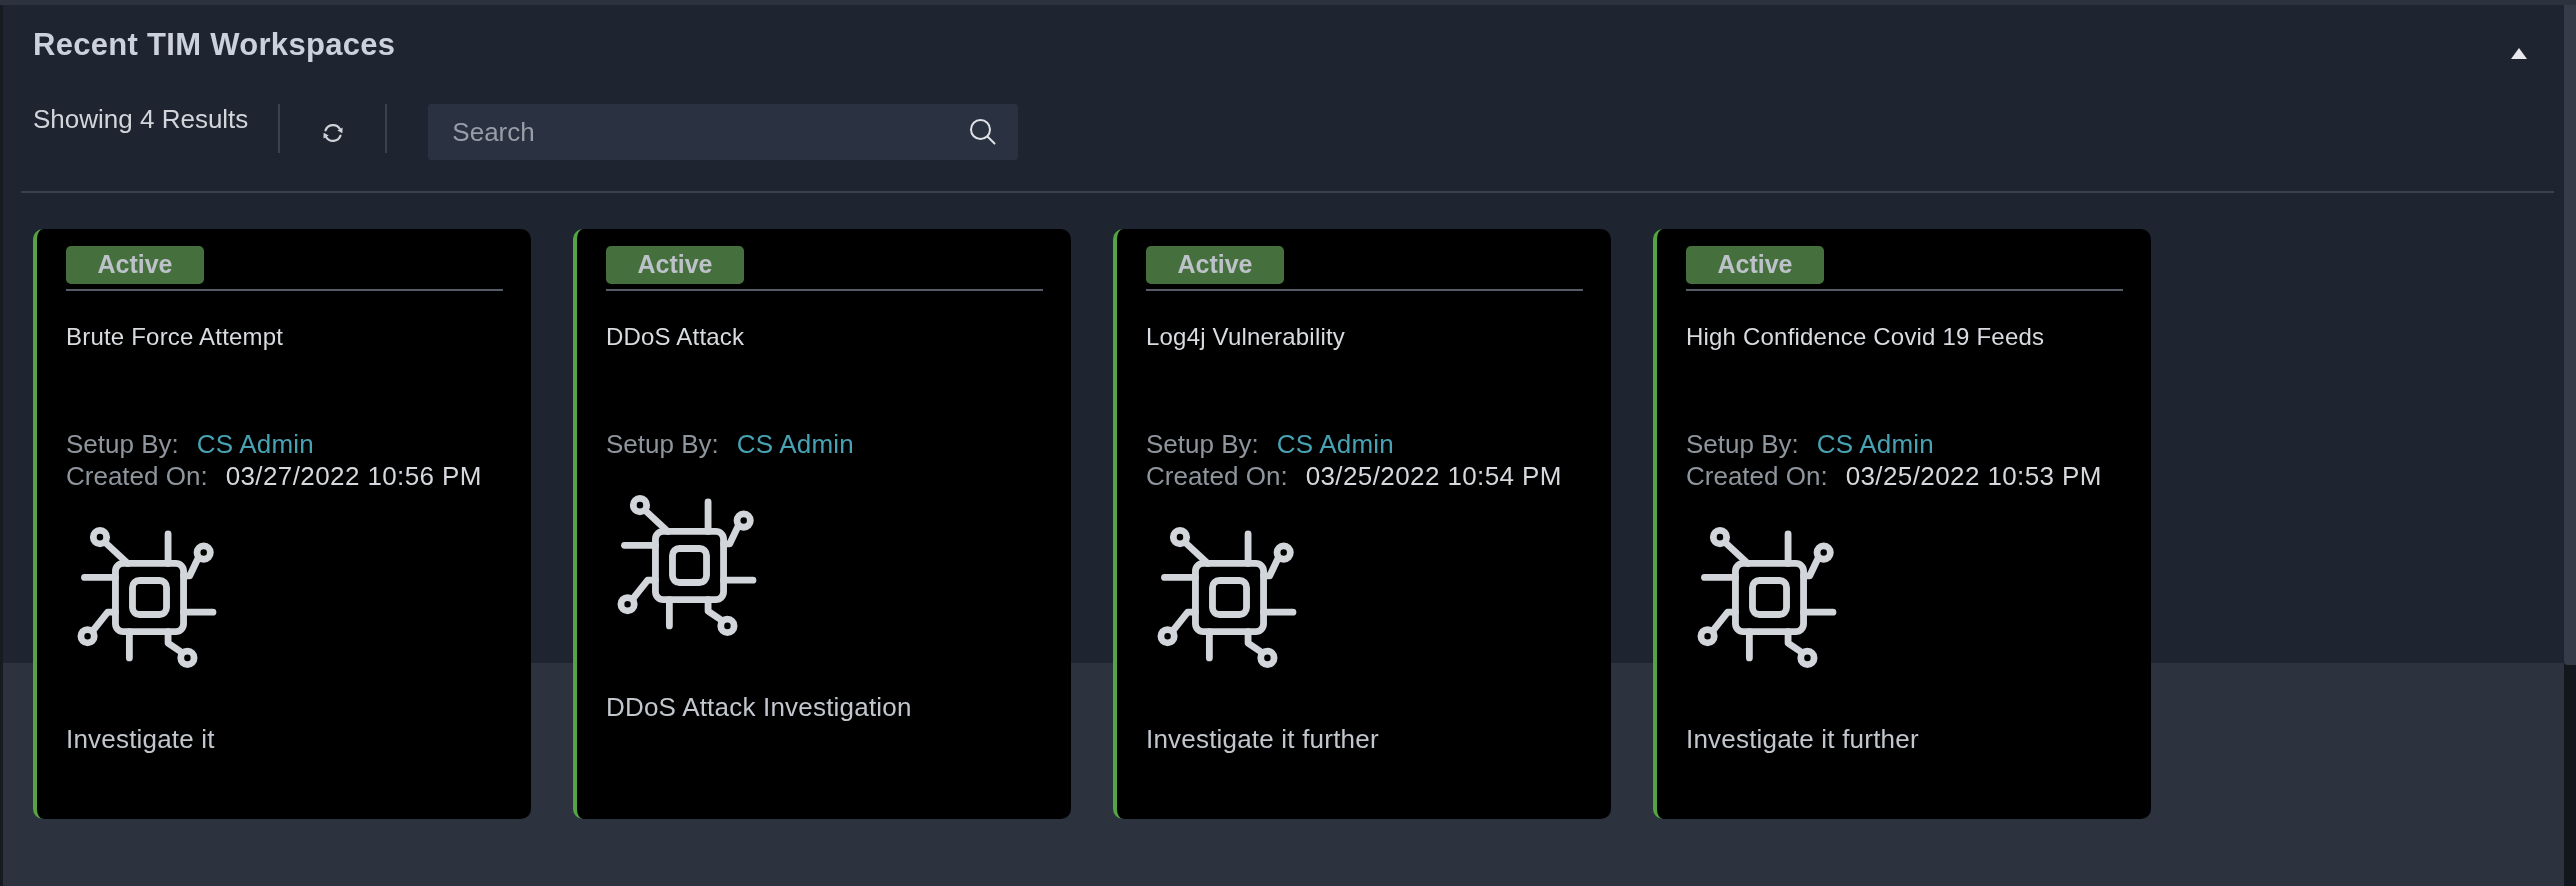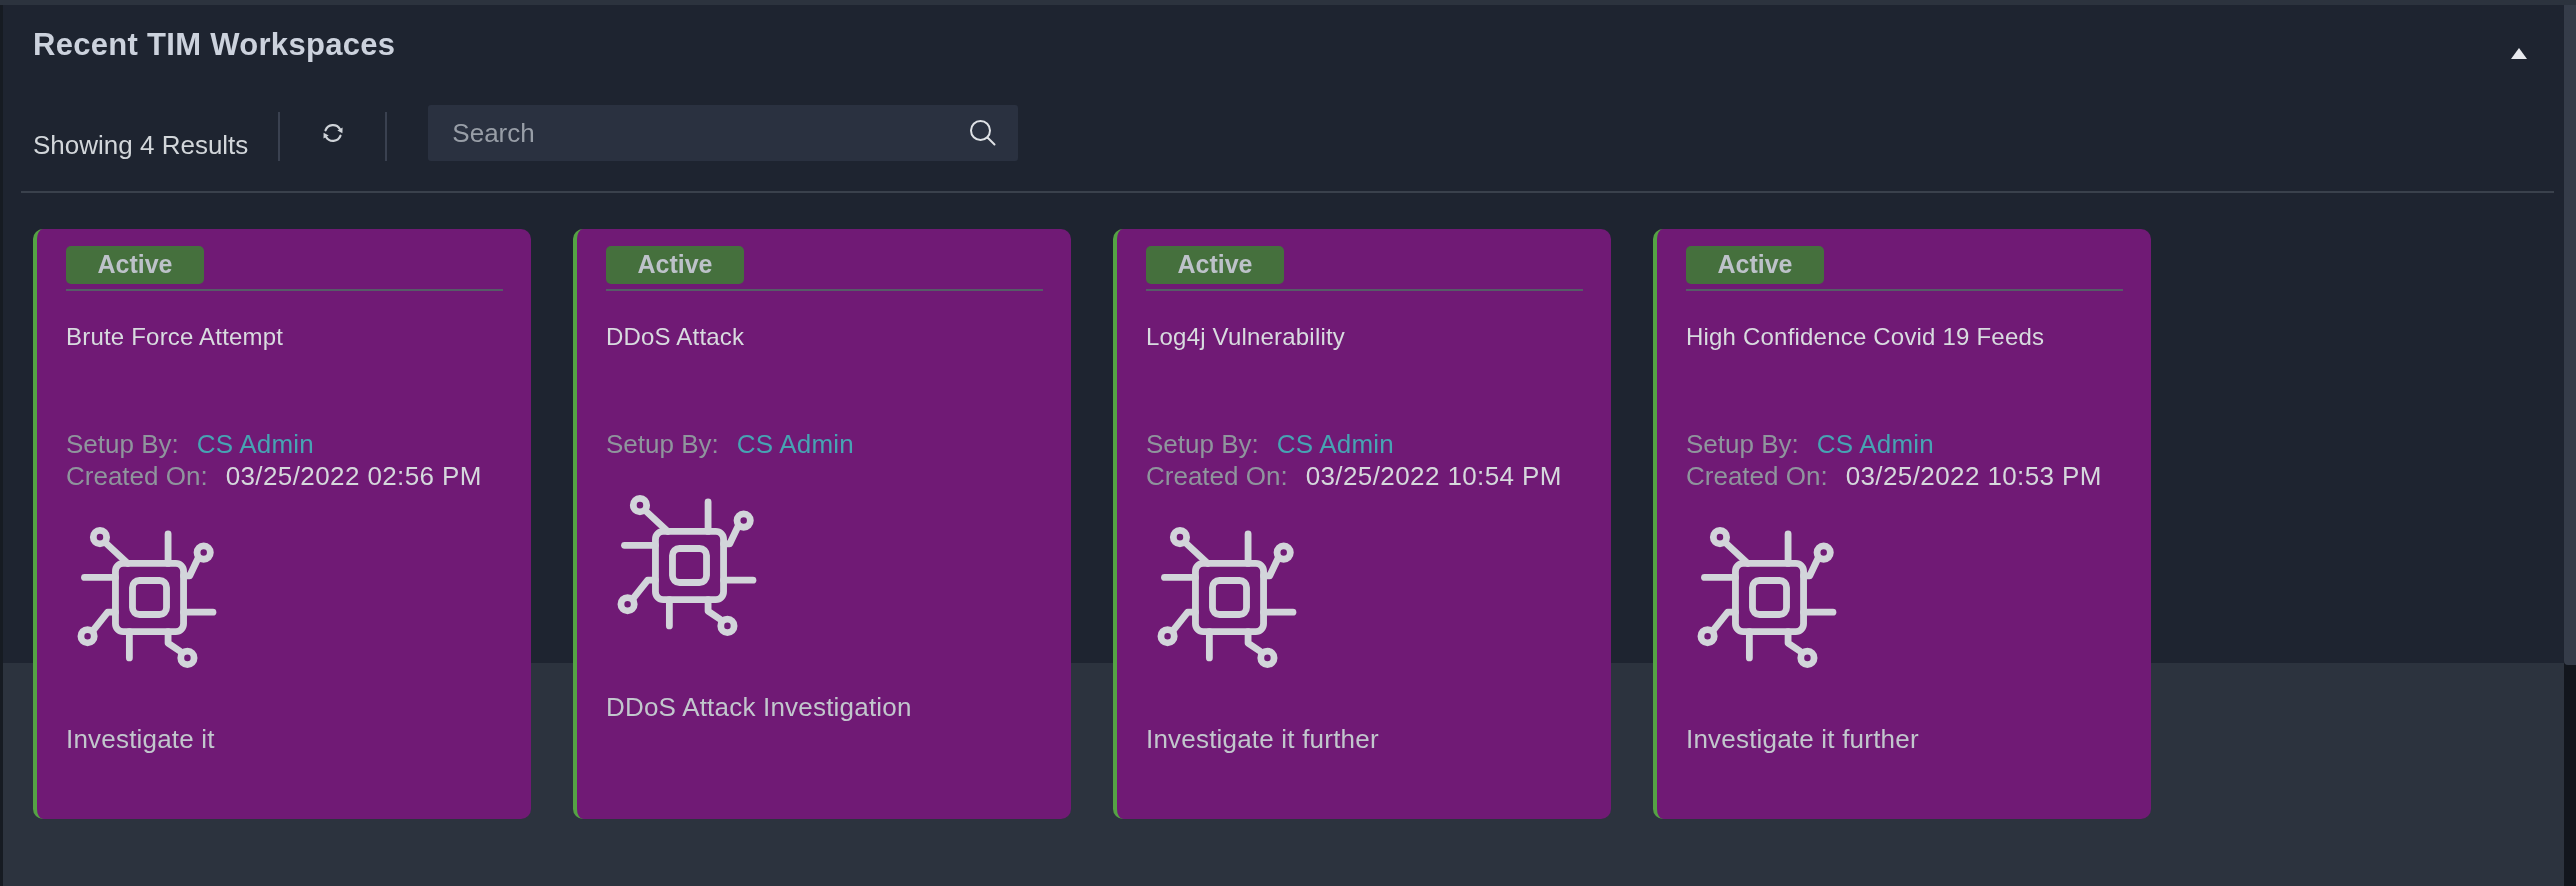--- a/index.html
+++ b/index.html
@@ -42,21 +42,21 @@
     position: absolute; right: 37px; top: 43px;
     width: 0; height: 0; cursor: pointer;
     border-left: 8px solid transparent;
     border-right: 8px solid transparent;
     border-bottom: 11px solid #e8eaee;
   }
 
   
   .toolbar {
     position: absolute; left: 30px; top: 99px; height: 57px;
-    display: flex; align-items: flex-end; gap: 8px;
+    display: flex; align-items: flex-start; gap: 8px;
   }
   .results-text {
     font-size: 26px; color: #d2d6da; margin-right: 22px;
   }
   .v-sep {
     width: 2px; height: 49px; background: #3a4150;
   }
   .refresh-btn {
     width: 89px; height: 57px; display: flex; align-items: center; justify-content: center;
     background: transparent; border: none; cursor: pointer;
@@ -81,21 +81,21 @@
     background: #3a414c;
   }
 
   
   .cards-row {
     position: absolute; left: 30px; top: 224px;
     display: flex; gap: 42px;
   }
   .card {
     width: 498px; height: 590px;
-    background: #701a75;
+    background: #000000;
     border-radius: 10px;
     border-left: 4px solid #55a344;
     padding: 17px 28px 0 29px;
     cursor: pointer;
   }
   .badge {
     display: inline-block; min-width: 138px; text-align: center;
     background: #45703d; color: #bdc2c9;
     font-size: 25px; font-weight: 700;
     padding: 4px 10px 5px; border-radius: 5px;
@@ -181,21 +181,21 @@
 
     <article class="card">
       <div class="badge">Active</div>
       <div class="card-divider"></div>
       <h2 class="card-title">Brute Force Attempt</h2>
       <div class="meta">
         <div class="meta-row">
           <span class="meta-label">Setup By:</span><span class="meta-value teal">CS Admin</span>
         </div>
         <div class="meta-row">
-          <span class="meta-label">Created On:</span><span class="meta-value">03/25/2022 02:56 PM</span>
+          <span class="meta-label">Created On:</span><span class="meta-value">03/27/2022 10:56 PM</span>
         </div>
       </div>
       <svg class="chip-icon" viewBox="0 0 104 104">
           <use href="#chip-symbol"></use>
         </svg>
       <div class="card-desc">Investigate it</div>
     </article>
 
     <article class="card">
       <div class="badge">Active</div>

